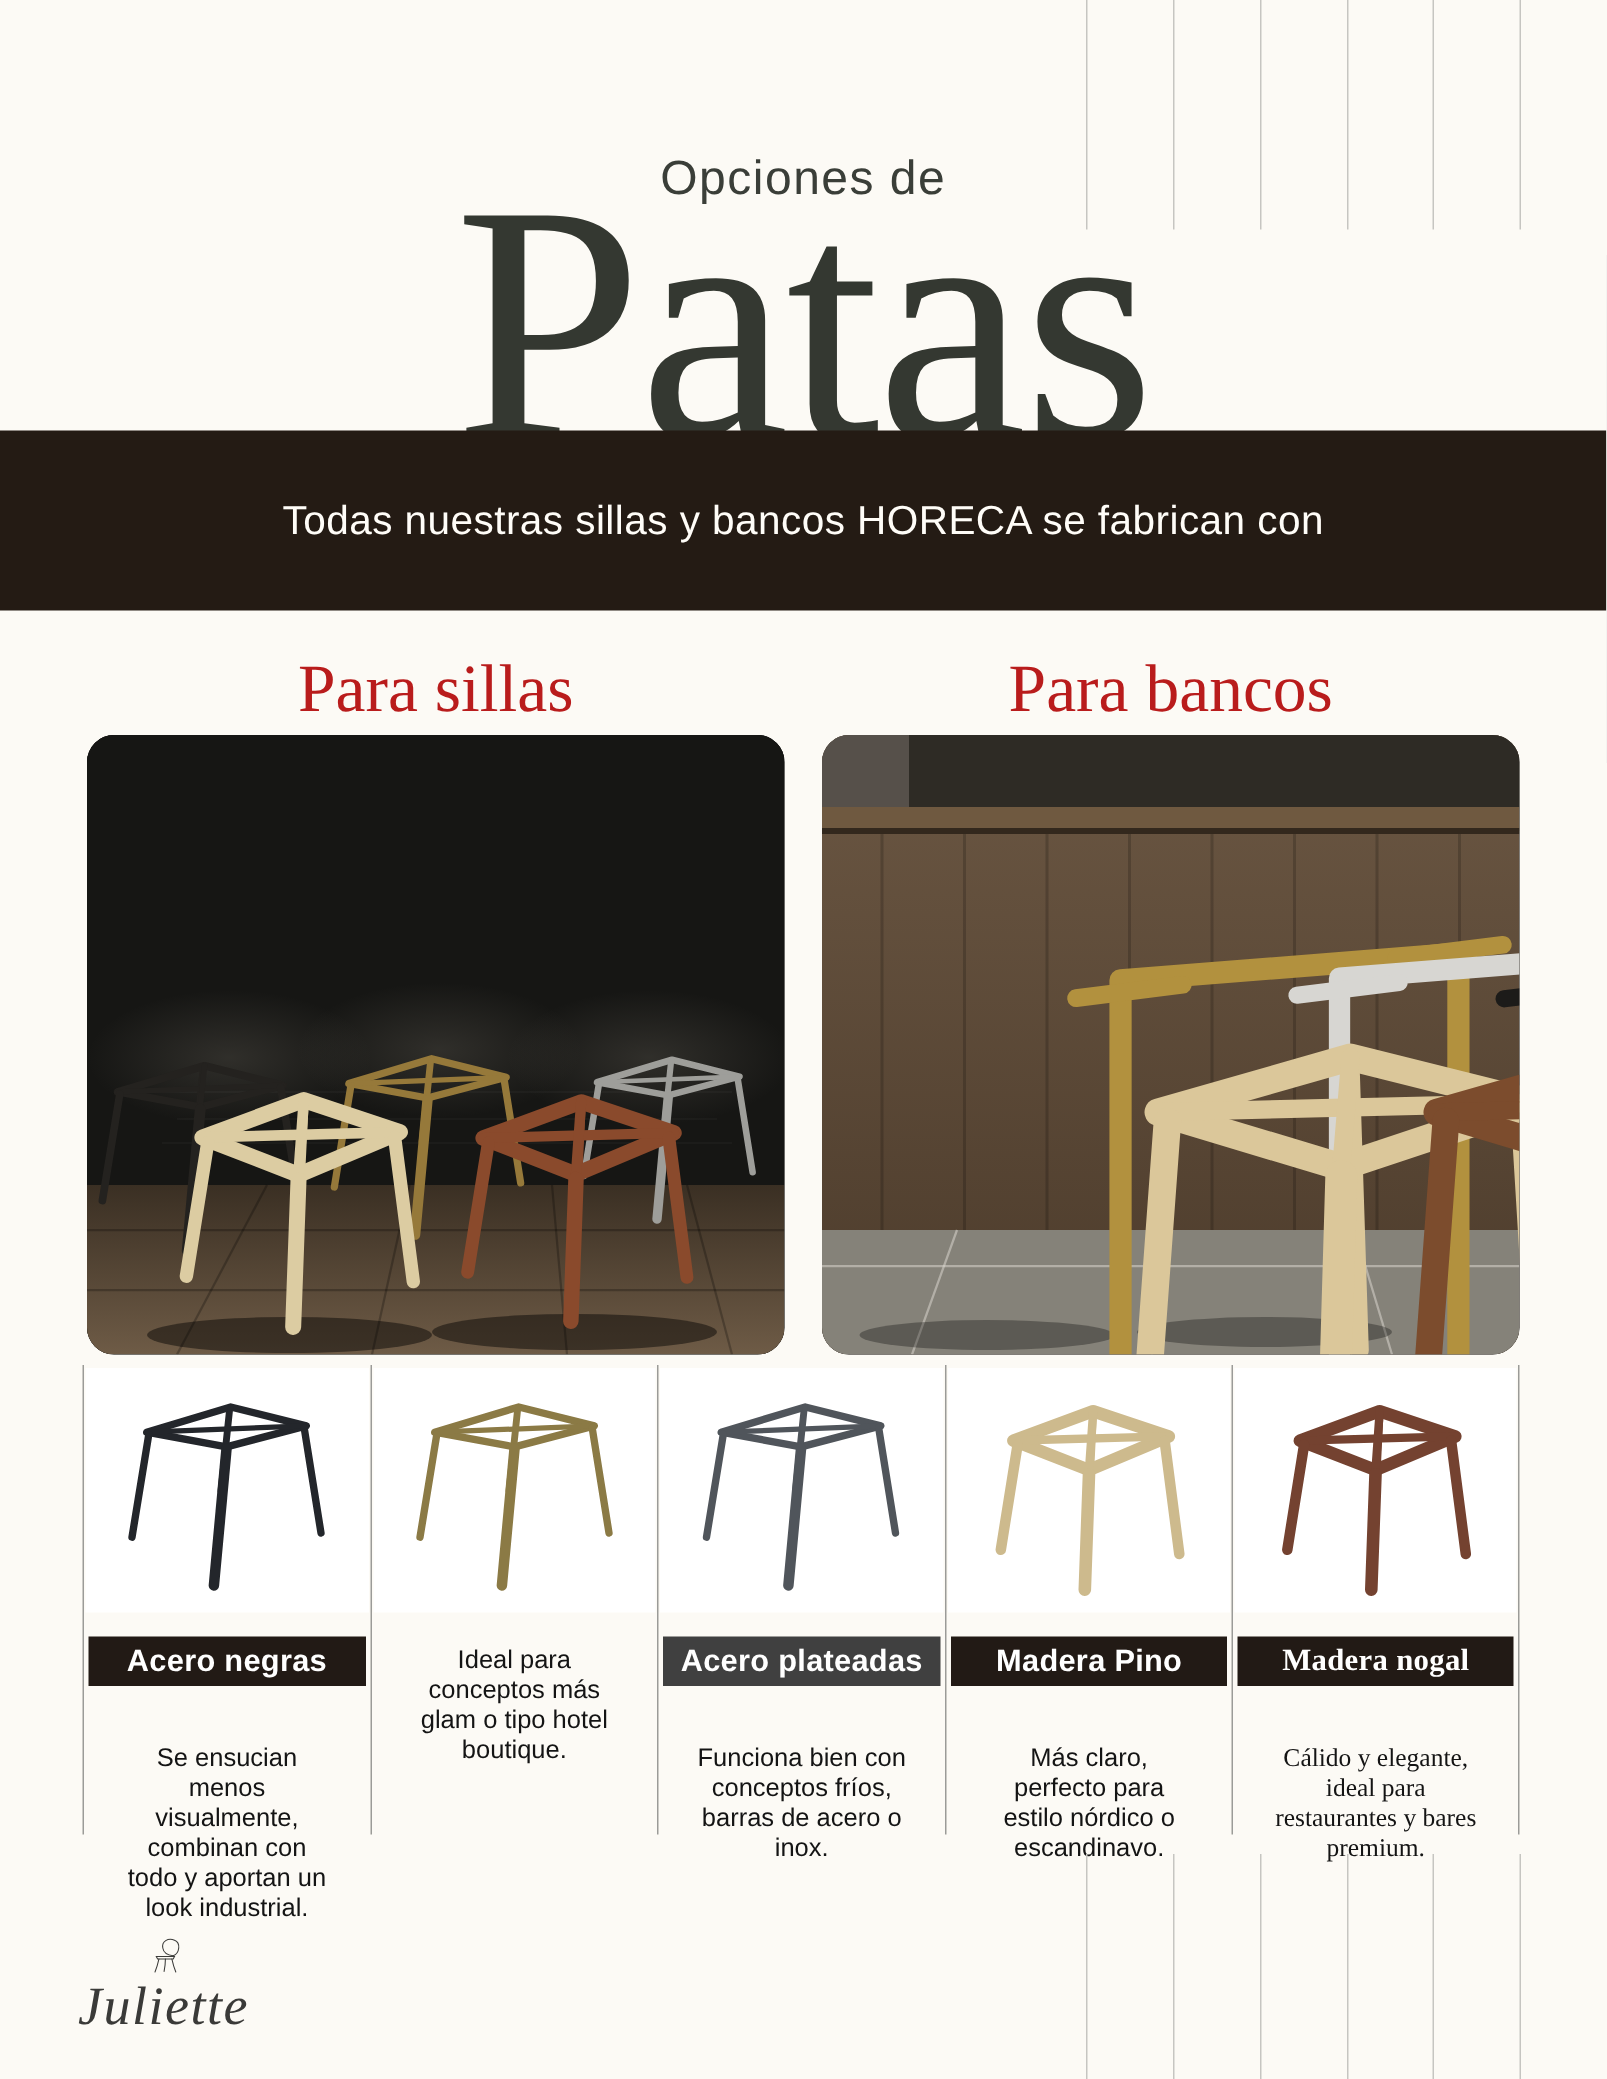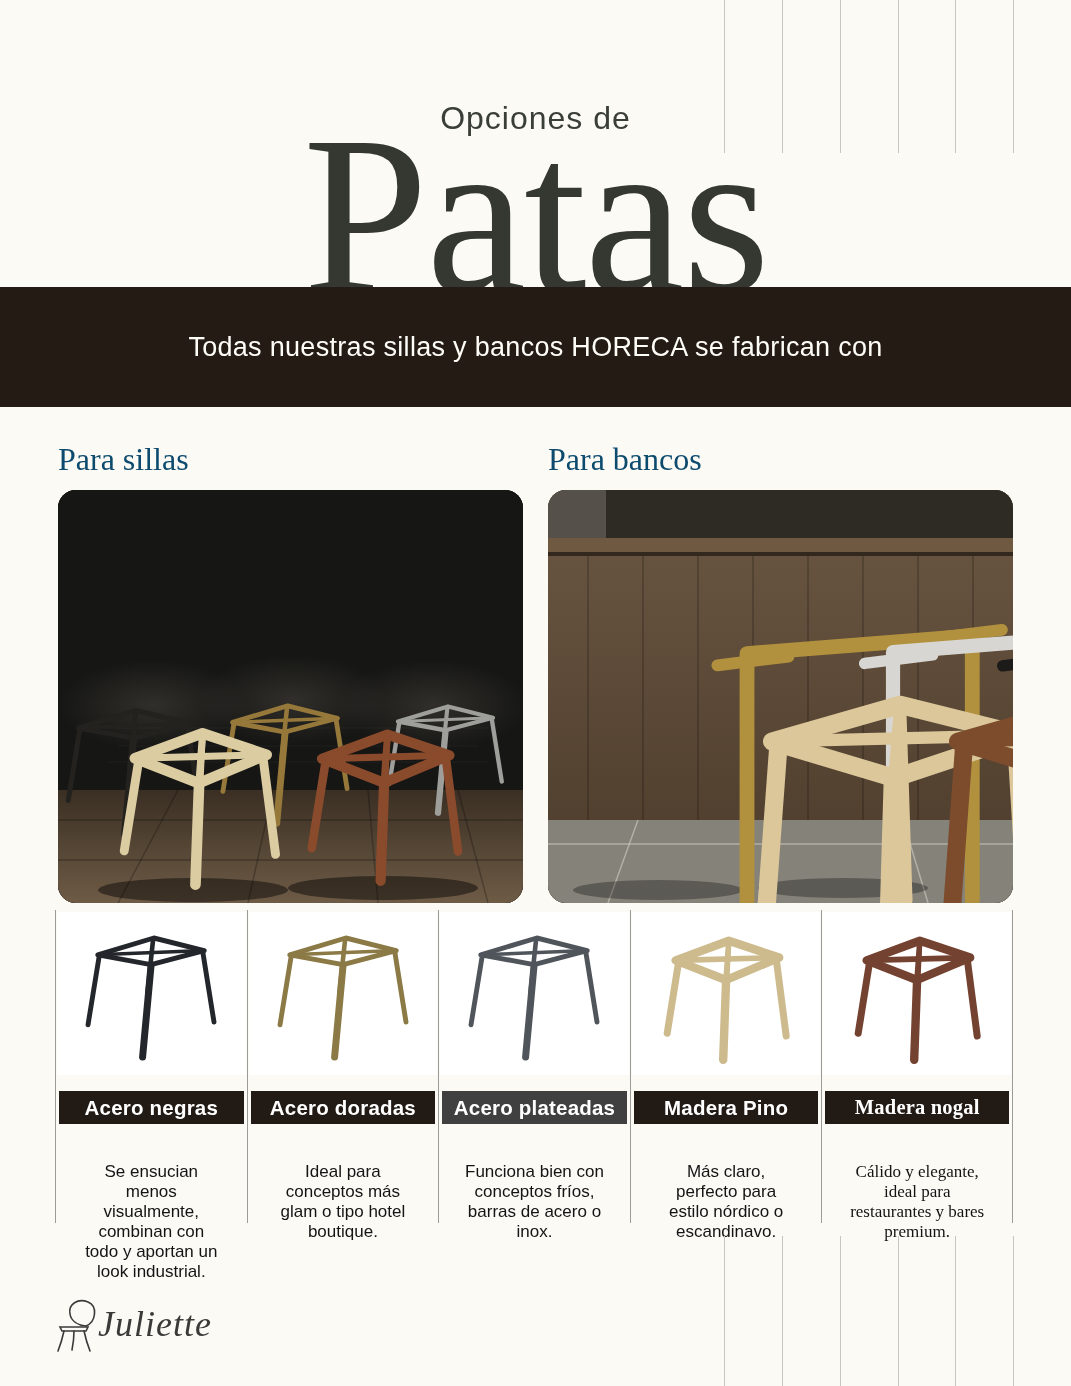--- a/index.html
+++ b/index.html
@@ -28,23 +28,23 @@
     position:absolute;top:103px;left:0;width:100%;text-align:center;
     font-family:Liberation Serif, serif;
     font-size:225px;line-height:1;color:#343831;letter-spacing:-2px;
   }
   .banner{
     position:absolute;top:287px;left:0;width:100%;height:120px;
     display:flex;flex-direction:column;justify-content:center;align-items:center;
     color:#fffdf8;font-size:27px;line-height:39px;letter-spacing:0.3px;
   }
   .section-header{
-    position:absolute;top:434px;width:465px;text-align:left;
+    position:absolute;top:434px;width:465px;text-align:center;
     font-family:"Liberation Serif","DejaVu Serif",serif;
-    font-size:32px;line-height:50px;color:#0c4a6e;
+    font-size:45px;line-height:50px;color:#b91c1c;
   }
   .section-header.left{left:58px;}
   .section-header.right{left:548px;}
 
   .photo{
     position:absolute;top:490px;width:465px;height:413px;
     border-radius:18px;overflow:hidden;background:#111;
   }
   .photo.left{left:58px;}
   .photo.right{left:548px;}
@@ -67,21 +67,21 @@
     height:33px;margin:16px 3px;display:flex;align-items:center;justify-content:center;
     color:#ffffff;font-weight:700;font-size:20.5px;letter-spacing:0.2px;white-space:nowrap;
   }
   .col-desc{
     padding-top:22px;font-size:17px;line-height:1.18;text-align:center;color:#141414;
   }
   .col-desc .inner{display:inline-block;max-width:140px;}
 
   .brand{
     position:absolute;left:52px;top:1290px;height:68px;
-    display:flex;align-items:center;color:#3a3a38;
+    display:flex;align-items:center;color:#3a3a38;flex-direction:column;
   }
   .brand .chair{width:52px;height:60px;margin-right:-6px;}
   .brand .word{
     font-family:"Liberation Serif","DejaVu Serif",serif;font-style:italic;
     font-size:36px;letter-spacing:1px;
   }
 </style>
 </head>
 <body>
 
@@ -238,21 +238,20 @@
       <div class="col-label" style="background-color: rgb(34, 26, 21);">Acero negras</div>
       <div class="col-desc"><span class="inner">Se ensucian menos visualmente, combinan con todo y aportan un look industrial.</span></div>
     </div>
 
     <div class="option-col">
       <div class="thumb">
         <svg viewBox="0 0 100 100" style="color: rgb(139, 122, 69);">
             <use href="#sym-legs-metal"></use>
           </svg>
       </div>
-      <div class="col-label" style="background-color: rgb(34, 26, 21);">Acero doradas</div>
       <div class="col-desc"><span class="inner">Ideal para conceptos más glam o tipo hotel boutique.</span></div>
     </div>
 
     <div class="option-col">
       <div class="thumb">
         <svg viewBox="0 0 100 100" style="color: rgb(80, 85, 91);">
             <use href="#sym-legs-metal"></use>
           </svg>
       </div>
       <div class="col-label" style="background-color: #404040;">Acero plateadas</div>

